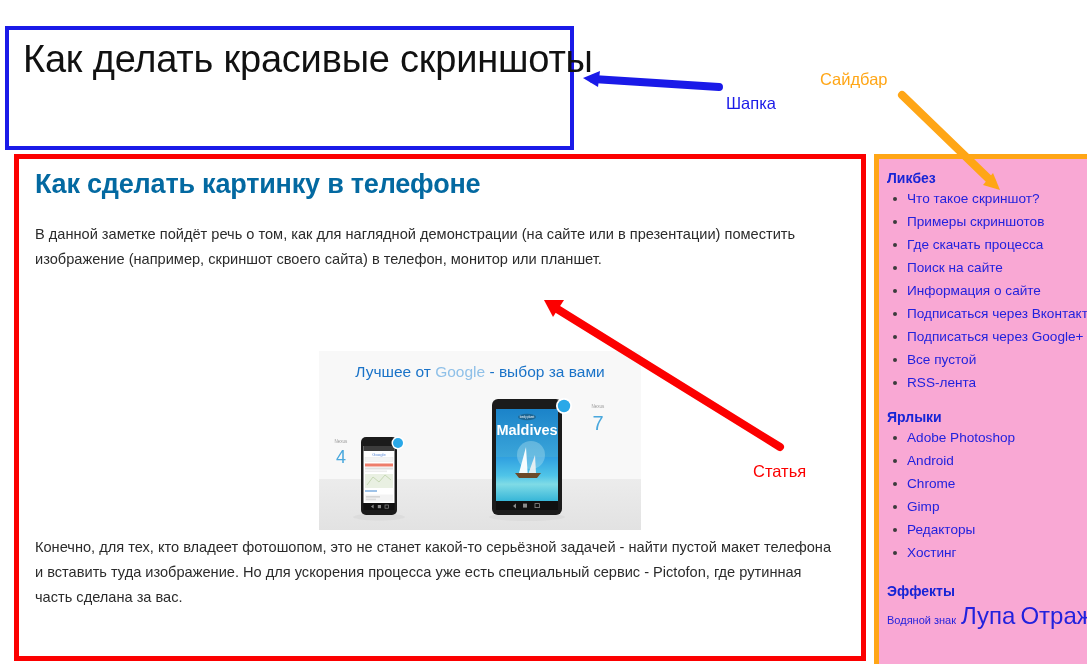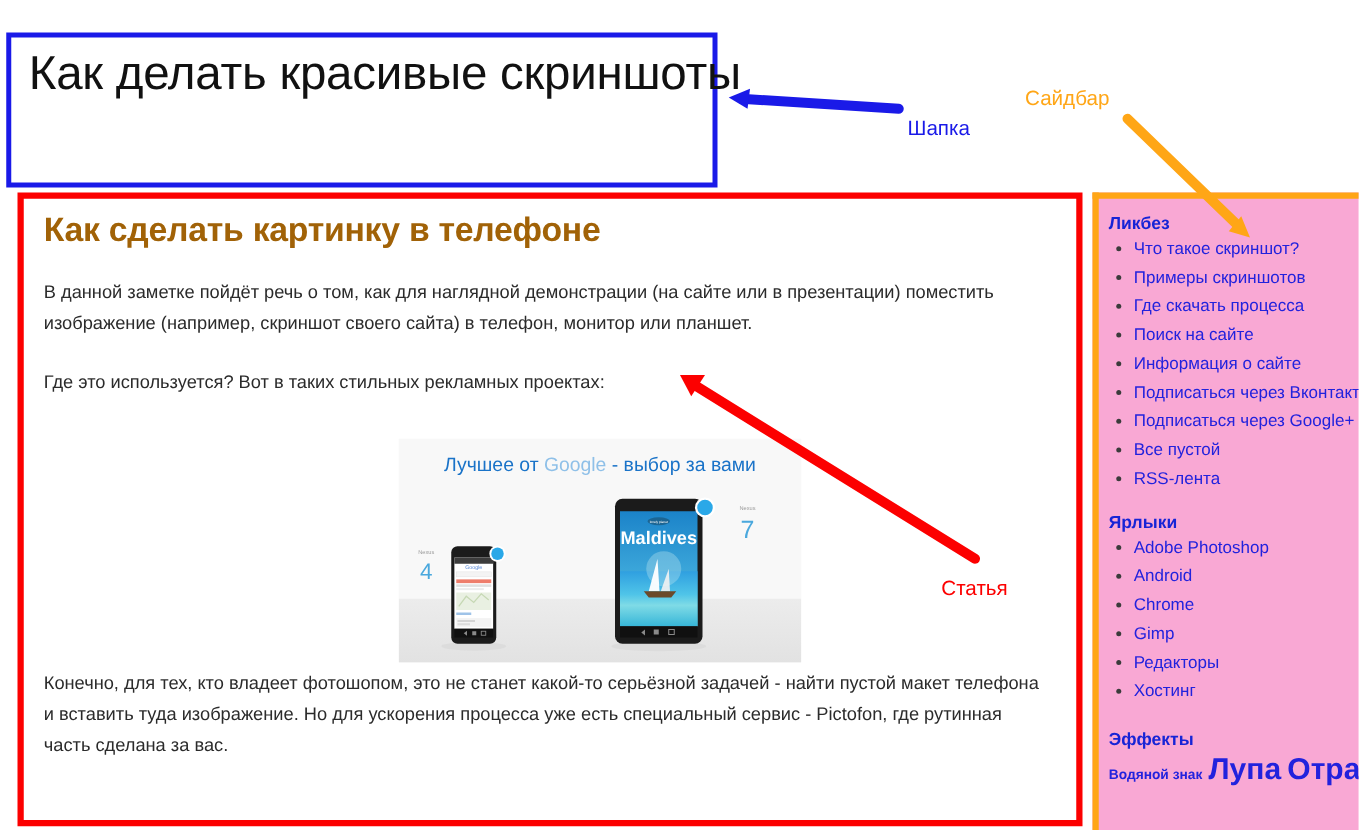--- a/index.html
+++ b/index.html
@@ -74,21 +74,21 @@
   }
   .article-inner {
     position: absolute;
     left: 16px;
     top: 10px;
     right: 8px;
   }
   .article-title {
     font-size: 27px;
     font-weight: 700;
-    color: #a16207;
+    color: #0369a1;
     margin: 0 0 22px 0;
     letter-spacing: -0.2px;
     white-space: nowrap;
   }
   .article-p {
     font-size: 14.6px;
     line-height: 25px;
     color: #2b2b2b;
     margin: 0 0 22px 0;
     max-width: 805px;
@@ -169,21 +169,20 @@
   }
   .tag-cloud {
     white-space: nowrap;
     line-height: 1;
     margin-top: 2px;
   }
   .tag-cloud a {
     color: #2222dd;
     text-decoration: none;
     margin-right: 5px;
-    font-weight: bold;
   }
   .tag-sm { font-size: 11px; }
   .tag-lg { font-size: 24px; }
 
   
   .callout {
     position: absolute;
     font-size: 16.5px;
     white-space: nowrap;
     z-index: 60;
@@ -196,21 +195,20 @@
 <body>
 
 <div class="header-box">
   <div class="site-title">Как делать красивые скриншоты</div>
 </div>
 
 <div class="article-box">
   <div class="article-inner">
     <h2 class="article-title">Как сделать картинку в телефоне</h2>
     <p class="article-p">В данной заметке пойдёт речь о том, как для наглядной демонстрации (на сайте или в презентации) поместить изображение (например, скриншот своего сайта) в телефон, монитор или планшет.</p>
-    <p class="article-p tight">Где это используется? Вот в таких стильных рекламных проектах:</p>
   </div>
 
   <figure class="promo-figure">
     <svg class="promo-canvas" viewBox="0 0 322 179" xmlns="http://www.w3.org/2000/svg">
       <defs>
         <linearGradient id="seaGrad" x1="0" y1="0" x2="0" y2="1">
           <stop offset="0%" stop-color="#2f9fe0"></stop>
           <stop offset="42%" stop-color="#4fc4e8"></stop>
           <stop offset="62%" stop-color="#7fdbe6"></stop>
           <stop offset="100%" stop-color="#37b6d8"></stop>

